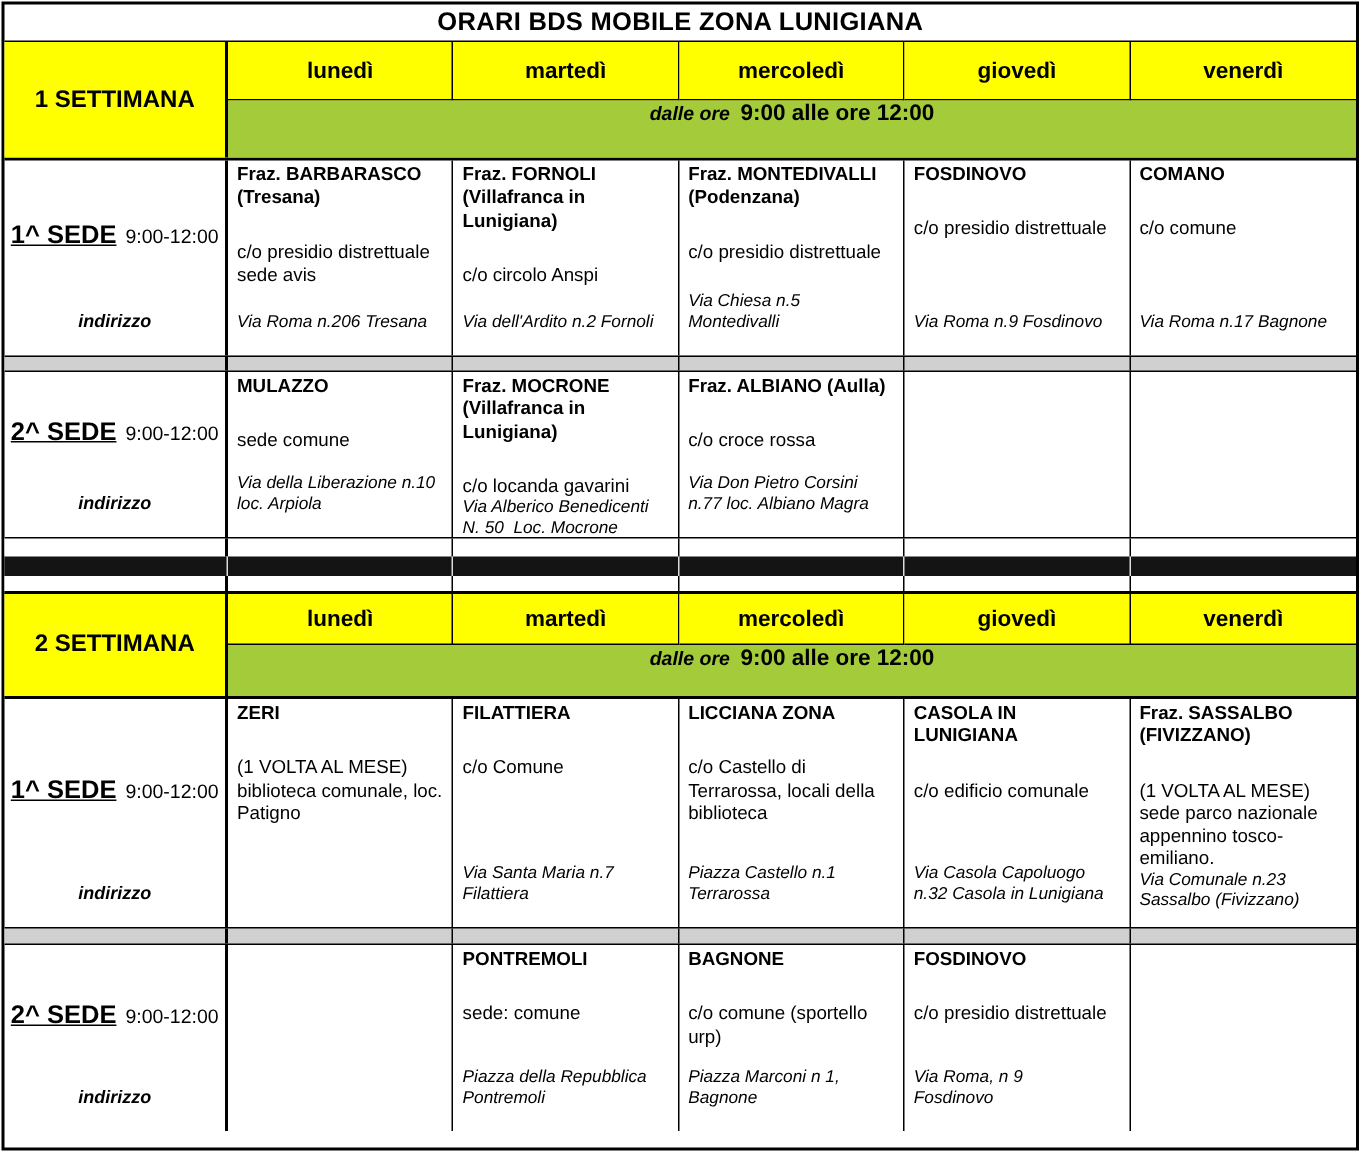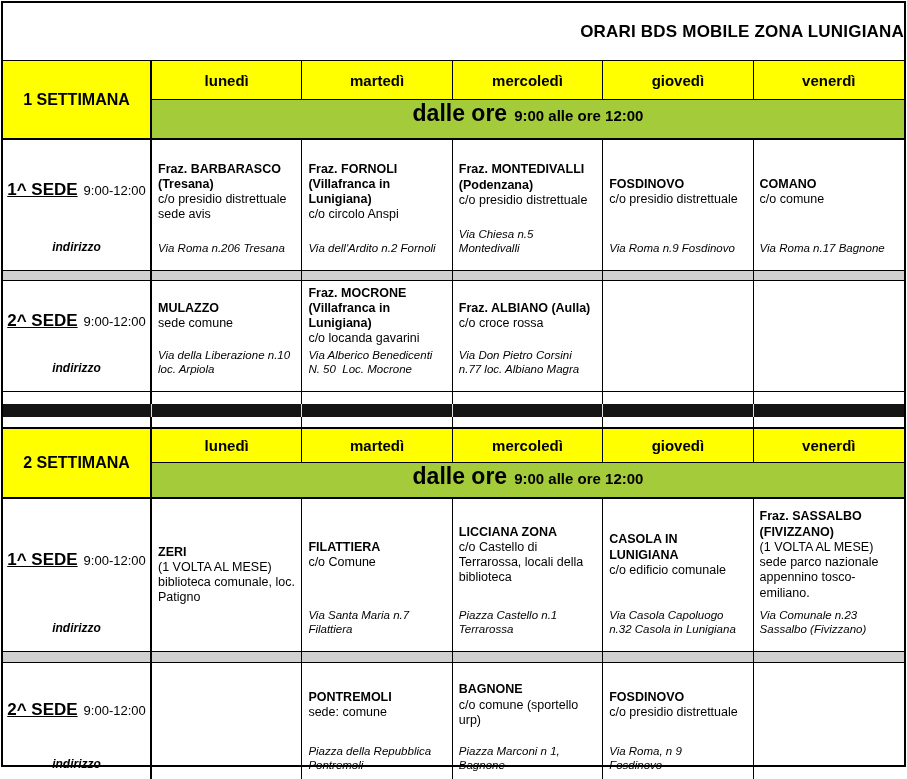--- a/index.html
+++ b/index.html
@@ -9,21 +9,21 @@
     font-family:"Liberation Sans", sans-serif; color:#000;
   }
   .table {
     width:905px; height:766px; margin:1px;
     border:2px solid #000; background:#fff;
   }
   .band { display:grid; grid-template-columns:149px repeat(5, 1fr); }
 
   
   .title-band {
-    height:57px; display:flex; align-items:center; justify-content:flex-end;
+    height:24px; display:flex; align-items:center; justify-content:center;
   }
   .title { font-size:17px; font-weight:bold; letter-spacing:.2px; }
 
   
   .hdr-band { border-top:1px solid #000; border-bottom:2px solid #000; }
   .hdr-band.hdr1 { grid-template-rows:39px 38px; }
   .hdr-band.hdr2 { grid-template-rows:34px 34px; border-top:2px solid #000; }
   .week-label {
     grid-row:1 / 3; grid-column:1;
     background:var(--yellow,#FFFF00); border-right:2px solid #000;
@@ -35,40 +35,40 @@
     border-right:1px solid #000; border-bottom:1px solid #000;
     display:flex; align-items:center; justify-content:center;
     font-weight:bold; font-size:15px;
   }
   .day:nth-child(6) { border-right:none; }
   .banner {
     grid-column:2 / 7; background:var(--green,#A4CB3A);
     display:flex; align-items:baseline; justify-content:center; gap:7px;
     font-weight:bold;
   }
-  .banner .big { font-size:23px; }
+  .banner .big { font-size:13px;font-style:italic; }
   .banner .small { font-size:15px; }
 
   
   .row-band .leftcell {
     border-right:2px solid #000;
     display:flex; flex-direction:column; text-align:center;
   }
   .sede-wrap { flex:1; display:flex; align-items:center; justify-content:center; gap:6px; }
   .sede { font-size:17px; font-weight:bold;text-decoration:underline; }
   .stime { font-size:13px; font-weight:normal; }
   .indirizzo { font-weight:bold; font-style:italic; font-size:12px; padding-bottom:16px; }
 
   .cell {
     border-right:1px solid #000;
     display:flex; flex-direction:column;
     padding:2px 6px; overflow:hidden;
   }
   .cell:last-child { border-right:none; }
-  .venue { flex:1; display:flex; flex-direction:column; justify-content:center; line-height:1.22; }
+  .venue { flex:1; display:flex; flex-direction:column; justify-content:flex-start; line-height:1.22;gap:21px; }
   .vname  { font-size:12.5px; font-weight:bold; }
   .vdetail{ font-size:12.5px; }
   .addr   { font-size:11.5px; font-style:italic; padding-bottom:12px; line-height:1.2; white-space:pre-wrap; }
 
   .h-row1a { height:130px; }
   .h-row2a { height:110px; }
   .h-row1b { height:152px; }
   .h-row2b { height:124px; }
 
   

